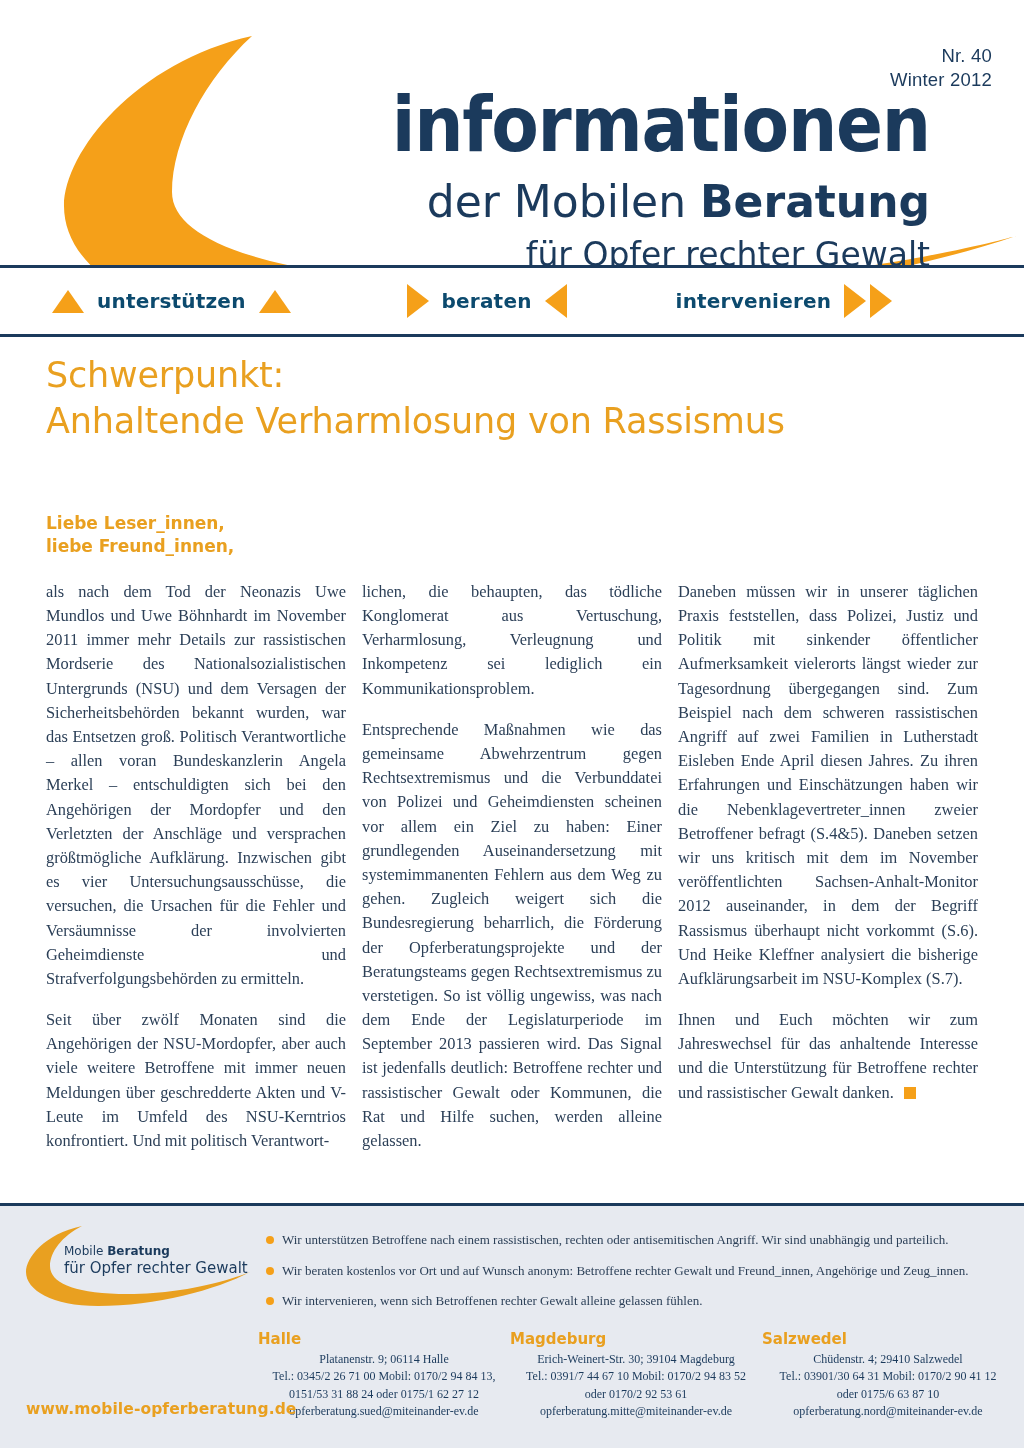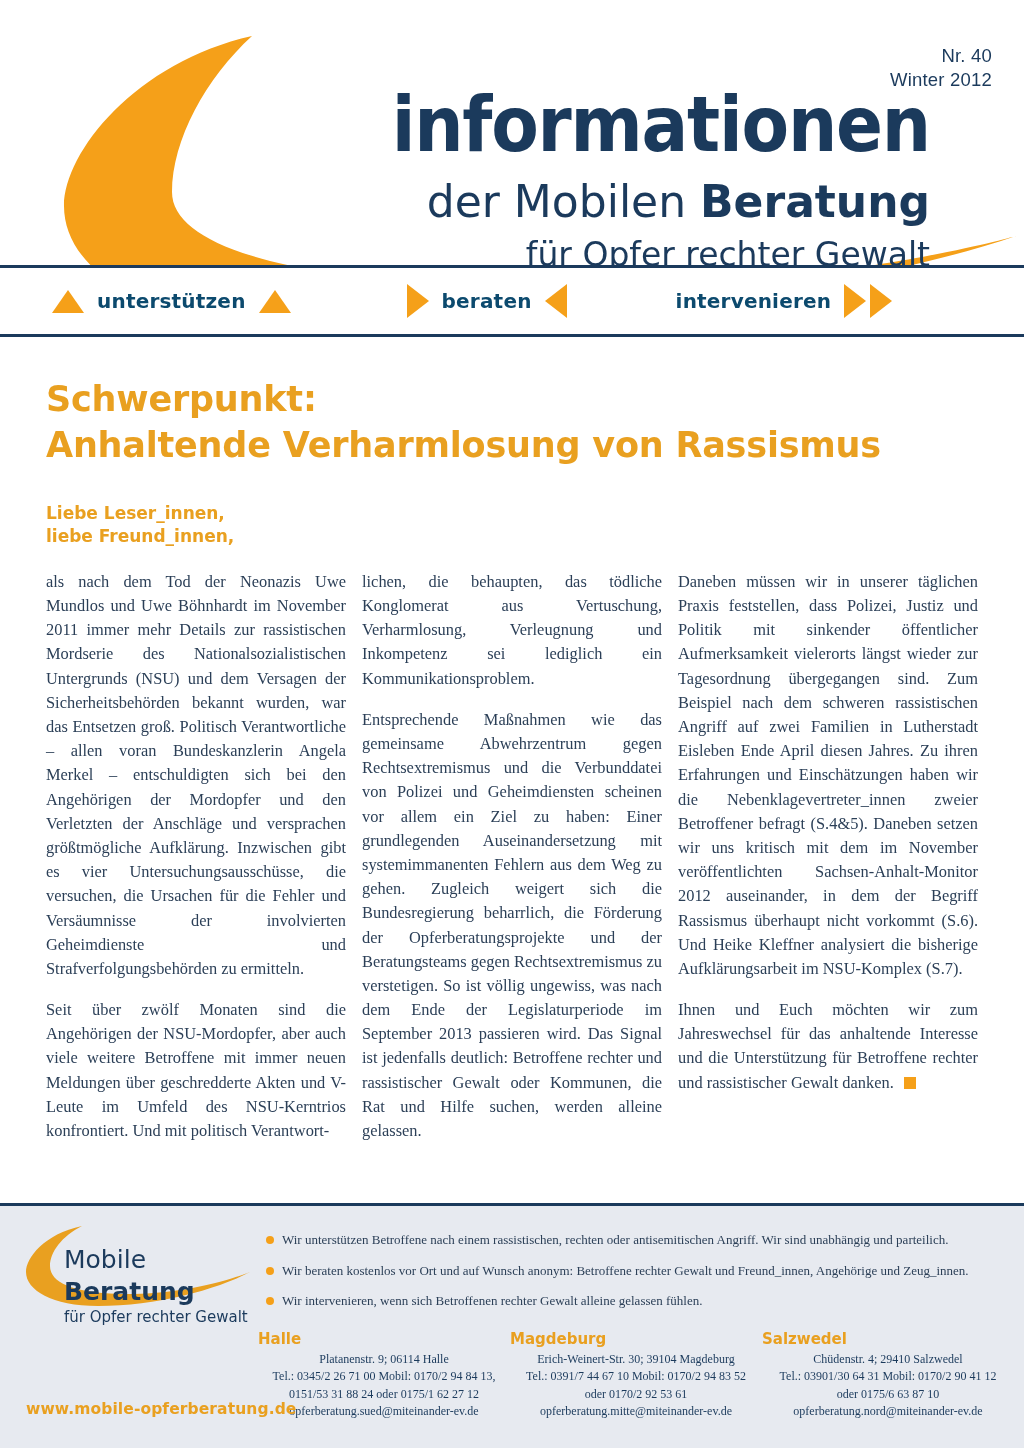--- a/index.html
+++ b/index.html
@@ -124,30 +124,30 @@
     border-bottom: 17px solid transparent;
     border-right: 22px solid #f5a019;
   }
   .tri-right + .tri-right { margin-left: 4px; }
 
   
   .main {
     padding: 0 46px;
   }
   .headline {
-    margin-top: 40px;
+    margin-top: 16px;
     color: #e9a020;
     font-family: "DejaVu Sans", sans-serif;
-    font-weight: 700;
+    font-weight: 400;
     font-size: 35px;
     line-height: 1.30;
     letter-spacing: -.2px;
   }
   .greeting {
-    margin-top: 34px;
+    margin-top: 68px;
     color: #e9a020;
     font-family: "DejaVu Sans", sans-serif;
     font-weight: 700;
     font-size: 17px;
     line-height: 1.35;
   }
   .columns {
     margin-top: 22px;
     display: flex;
     gap: 16px;
@@ -199,21 +199,21 @@
     flex: none;
     margin-left: 16px;
   }
   .mb-logo-text {
     position: absolute;
     left: 48px;
     top: 24px;
     line-height: 1.28;
   }
   .mb-l1 {
-    font-size: 25px;
+    font-size: 12px;
     color: #1b3a5c;
     font-family: "DejaVu Sans", sans-serif;
   }
   .mb-l1 b { font-weight: 700; }
   .mb-l2 {
     font-size: 15px;
     color: #1b3a5c;
     font-family: "DejaVu Sans", sans-serif;
   }
   .claims {

